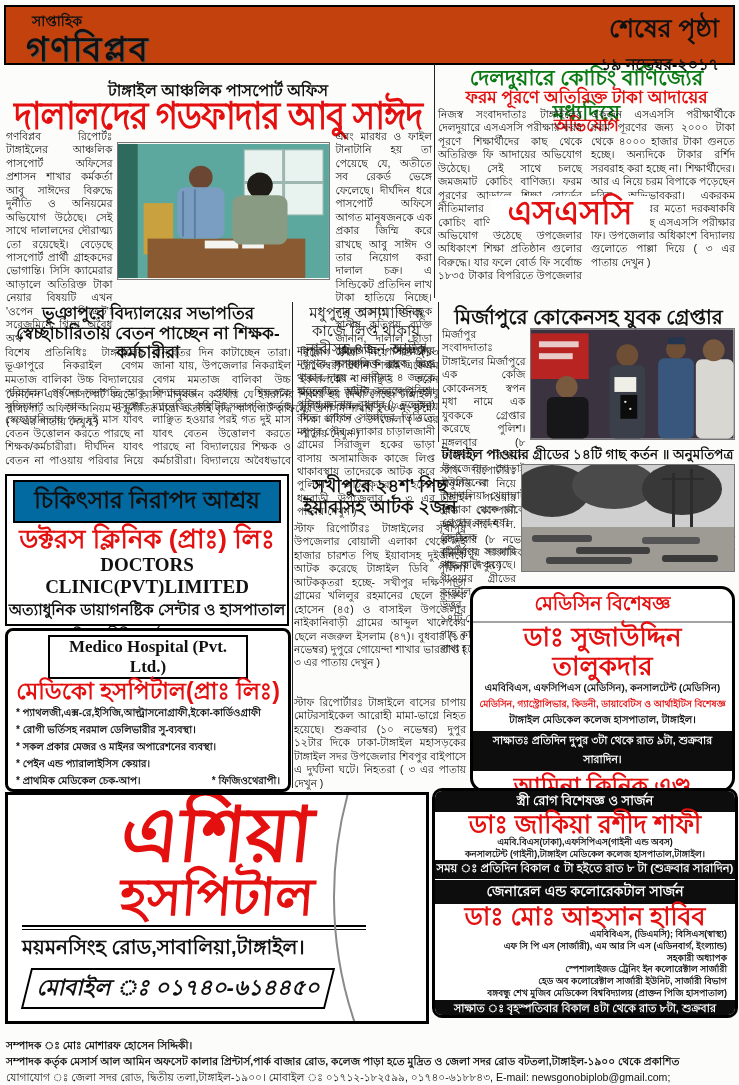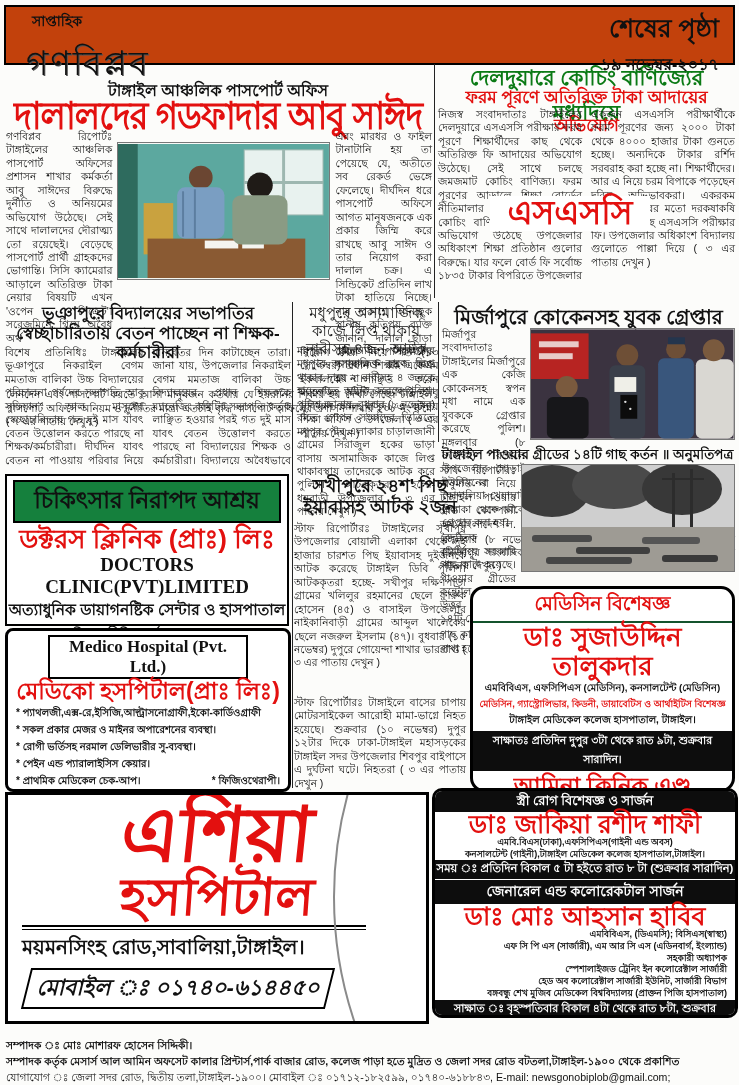--- a/index.html
+++ b/index.html
@@ -25,21 +25,21 @@
   .skew-box{border:2.5px solid #000;transform:skewX(-14deg);background:#fff;}
   .skew-in{transform:skewX(14deg);}
 </style>
 </head>
 <body>
 
 <div class="page">
 
   <div class="abs" style="left:4px;top:5px;width:727px;height:56px;background:#c2410c;border:2px solid #000;">
     <div class="abs b" style="left:26px;top:3px;font-size:14px;">সাপ্তাহিক</div>
-    <div class="abs" style="left:20px;top:16px;font-size:34px;font-weight:400;letter-spacing:2px;text-shadow:1px 1px 0 #555;margin-top:14px;">গণবিপ্লব</div>
+    <div class="abs" style="left:20px;top:16px;font-size:34px;font-weight:700;letter-spacing:2px;text-shadow:1px 1px 0 #555;">গণবিপ্লব</div>
     <div class="abs" style="right:14px;top:2px;text-align:right;">
       <div style="font-size:25px;font-weight:900;">শেষের পৃষ্ঠা</div>
       <div style="font-size:16px;font-weight:900;">১৯ নভেম্বর-২০১৭</div>
     </div>
   </div>
 
   <div class="abs ctr kick-lead" style="left:4px;top:78px;width:428px;">টাঙ্গাইল আঞ্চলিক পাসপোর্ট অফিস</div>
   <div class="abs ctr red hl-lead" style="left:2px;top:86px;width:432px;">দালালদের গডফাদার আবু সাঈদ</div>
 
   <div class="abs" style="left:6px;top:130px;width:426px;">
@@ -130,51 +130,51 @@
         <rect x="54" y="82" width="74" height="7" rx="3" fill="#3f3f3f"></rect>
         <rect x="120" y="72" width="58" height="7" rx="3" fill="#555"></rect>
         <rect x="24" y="92" width="86" height="7" rx="3" fill="#464646"></rect>
         <rect x="140" y="90" width="56" height="7" rx="3" fill="#3a3a3a"></rect>
       </svg>
     </div>
     <div class="body-txt jst" style="margin-top:3px;">গাছ কাটা হয়েছে। কাটা গাছগুলোর অধিকাংশ রুমের দক্ষিণ পাশে নিয়ে রাখা হয়েছে। বাকিগুলো সেখানেই পড়ে আছে। ( ৩ এর পাতায় দেখুন )</div>
   </div>
 
   <div class="abs adbox" style="left:5px;top:474px;width:280px;height:148px;border-width:2.5px;">
-    <div class="ctr" style="margin:4px 6px 2px 6px;background:#15803d;border:2px solid #000;font-size:23px;font-weight:900;">চিকিৎসার নিরাপদ আশ্রয়</div>
+    <div class="ctr" style="margin:4px 6px 2px 6px;background:#0369a1;border:2px solid #000;font-size:23px;font-weight:900;">চিকিৎসার নিরাপদ আশ্রয়</div>
     <div class="ctr red" style="font-size:26px;font-weight:900;line-height:1.1;">ডক্টরস ক্লিনিক (প্রাঃ) লিঃ</div>
     <div class="ctr" style="font-family:'Liberation Serif','DejaVu Serif',serif;font-size:19px;font-weight:bold;">DOCTORS CLINIC(PVT)LIMITED</div>
     <div class="ctr b" style="font-size:15.5px;">অত্যাধুনিক ডায়াগনষ্টিক সেন্টার ও হাসপাতাল</div>
     <div class="ctr b" style="font-size:13.5px;">বিন্দুবাসীনি গার্লস স্কুল রোড</div>
     <div class="ctr b" style="font-size:13.5px;border-top:1.5px solid #000;">ফোন-৬৫১৫০,মোবাইল-০১৭১১-৯৪৫৫৪৯</div>
   </div>
 
   <div class="abs adbox" style="left:5px;top:628px;width:280px;height:158px;border-radius:8px;">
     <div class="ctr" style="margin:4px 40px 0 40px;border:2px solid #000;font-family:'Liberation Serif','DejaVu Serif',serif;font-size:17px;font-weight:bold;">Medico Hospital (Pvt. Ltd.)</div>
     <div class="ctr red" style="font-size:23px;font-weight:900;line-height:1.1;">মেডিকো হসপিটাল(প্রাঃ লিঃ)</div>
     <div style="padding:1px 8px;">
       <div class="b" style="font-size:10px;">* প্যাথলজী,এক্স-রে,ইসিজি,আল্ট্রাসনোগ্রাফী,ইকো-কার্ডিওগ্রাফী</div>
+      <div class="b" style="font-size:10px;">* রোগী ভর্তিসহ নরমাল ডেলিভারীর সু-ব্যবস্থা।</div>
       <div class="b" style="font-size:10px;">* সকল প্রকার মেজর ও মাইনর অপারেশনের ব্যবস্থা।</div>
-      <div class="b" style="font-size:10px;">* রোগী ভর্তিসহ নরমাল ডেলিভারীর সু-ব্যবস্থা।</div>
       <div class="b" style="font-size:10px;">* পেইন এন্ড প্যারালাইসিস কেয়ার।</div>
       <div style="display:flex;justify-content:space-between;gap:10px;">
         <span class="b" style="font-size:10px;">* প্রাথমিক মেডিকেল চেক-আপ।</span>
         <span class="b" style="font-size:10px;">* ফিজিওথেরাপী।</span>
       </div>
     </div>
     <div class="ctr red b" style="font-size:11.5px;border:1.5px solid #c00;margin:1px 4px;">রেজিস্ট্রিপাড়া,পুরাতন বাসস্ট্যান্ড,টাঙ্গাইল। মোবাইল ঃ ০১৭১৫-৮৮৫১৩৫</div>
   </div>
 
   <div class="abs ctr" style="left:294px;top:476px;width:172px;font-size:18px;font-weight:900;line-height:1.15;">সখীপুরে ২৪শ' পিছ ইয়াবাসহ আটক ২জন</div>
   <div class="abs body-txt jst" style="left:294px;top:522px;width:172px;">স্টাফ রিপোর্টারঃ টাঙ্গাইলের সখীপুর উপজেলার বোয়ালী এলাকা থেকে দুই হাজার চারশত পিছ ইয়াবাসহ দুইজনকে আটক করেছে টাঙ্গাইল ডিবি পুলিশ। আটককৃতরা হচ্ছে- সখীপুর দক্ষিণপাড়া গ্রামের খলিলুর রহমানের ছেলে ফারুক হোসেন (৪৫) ও বাসাইল উপজেলার নাইকানিবাড়ী গ্রামের আব্দুল খালেকের ছেলে নজরুল ইসলাম (৪৭)। বুধবার (১৫ নভেম্বর) দুপুরে গোয়েন্দা শাখার ভারপ্রাপ্ত ( ৩ এর পাতায় দেখুন )</div>
 
   <div class="abs body-txt jst" style="left:294px;top:696px;width:172px;">স্টাফ রিপোর্টারঃ টাঙ্গাইলে বাসের চাপায় মোটরসাইকেল আরোহী মামা-ভাগ্নে নিহত হয়েছে। শুক্রবার (১০ নভেম্বর) দুপুর ১২টার দিকে ঢাকা-টাঙ্গাইল মহাসড়কের টাঙ্গাইল সদর উপজেলার শিবপুর বাইপাসে এ দুর্ঘটনা ঘটে। নিহতরা ( ৩ এর পাতায় দেখুন )</div>
 
   <div class="abs adbox" style="left:470px;top:586px;width:259px;height:200px;border-radius:14px;overflow:hidden;">
-    <div class="ctr red" style="font-size:19px;font-weight:900;border-bottom:2px solid #14532d;">মেডিসিন বিশেষজ্ঞ</div>
+    <div class="ctr red" style="font-size:19px;font-weight:900;border-bottom:2px solid #a3a3a3;">মেডিসিন বিশেষজ্ঞ</div>
     <div class="ctr red" style="font-size:26px;font-weight:900;line-height:1.1;">ডাঃ সুজাউদ্দিন তালুকদার</div>
     <div class="ctr b" style="font-size:9.8px;">এমবিবিএস, এফসিপিএস (মেডিসিন), কনসালটেন্ট (মেডিসিন)</div>
     <div class="ctr red b" style="font-size:9.3px;">মেডিসিন, গ্যাস্ট্রোলিভার, কিডনী, ডায়াবেটিস ও আর্থাইটিস বিশেষজ্ঞ</div>
     <div class="ctr b" style="font-size:10px;">টাঙ্গাইল মেডিকেল কলেজ হাসপাতাল, টাঙ্গাইল।</div>
     <div class="bar" style="font-size:10.8px;padding:1px 0;margin-top:2px;">সাক্ষাতঃ প্রতিদিন দুপুর ৩টা থেকে রাত ৯টা, শুক্রবার সারাদিন।</div>
     <div class="ctr red" style="font-size:23px;font-weight:900;line-height:1.15;margin-top:2px;">আমিনা ক্লিনিক এণ্ড হসপিটাল</div>
 
   </div>
 
   <div class="abs adbox" style="left:5px;top:792px;width:418px;height:226px;overflow:hidden;">

